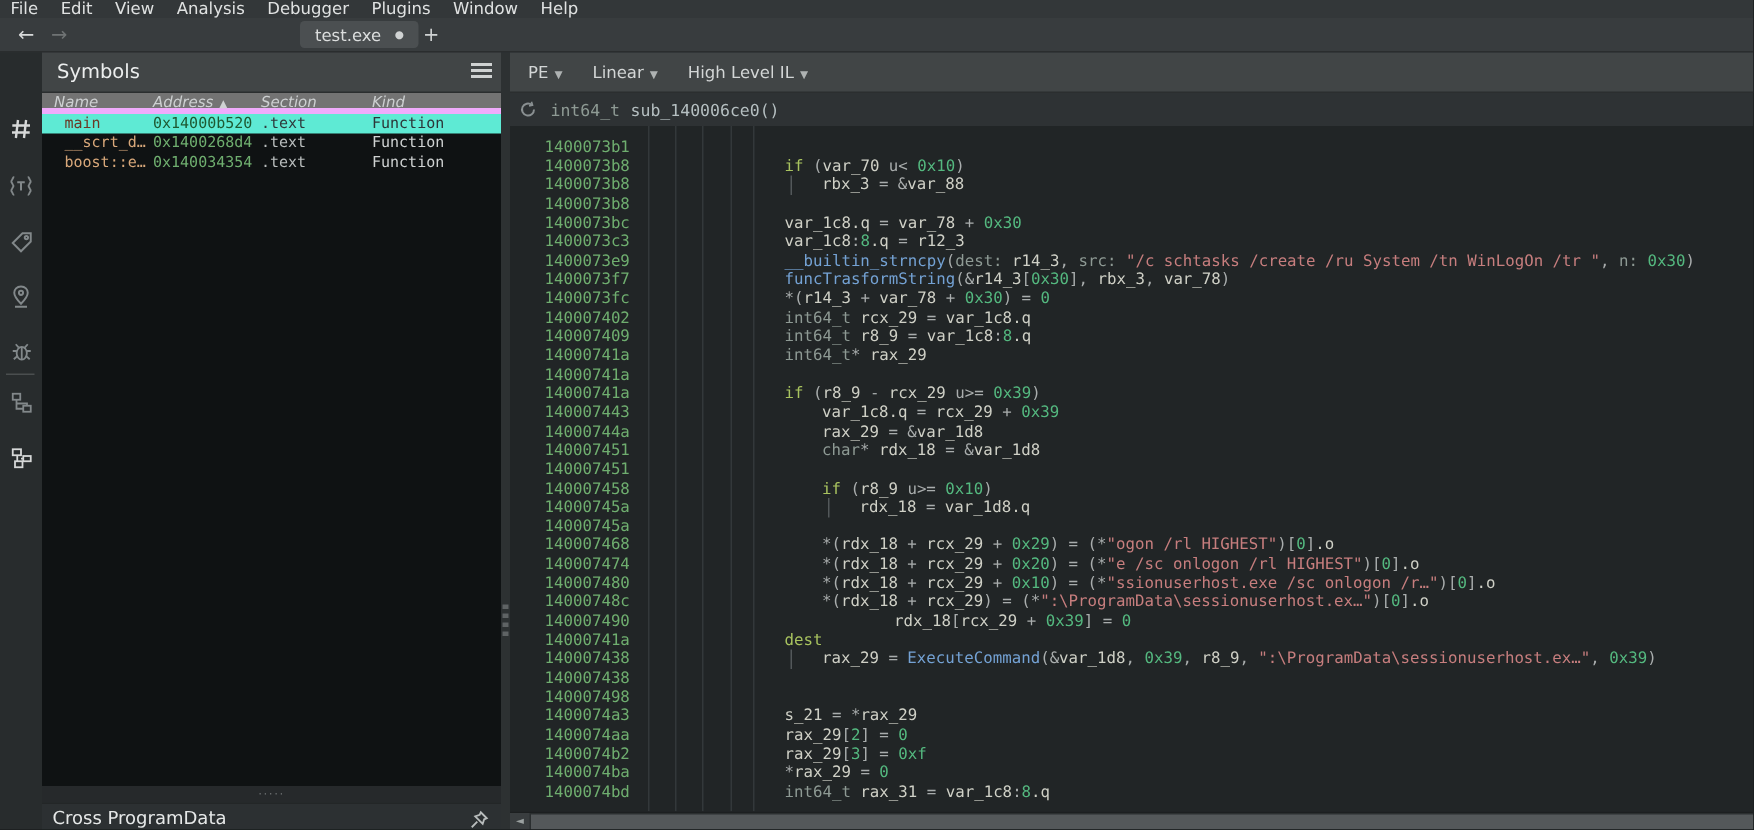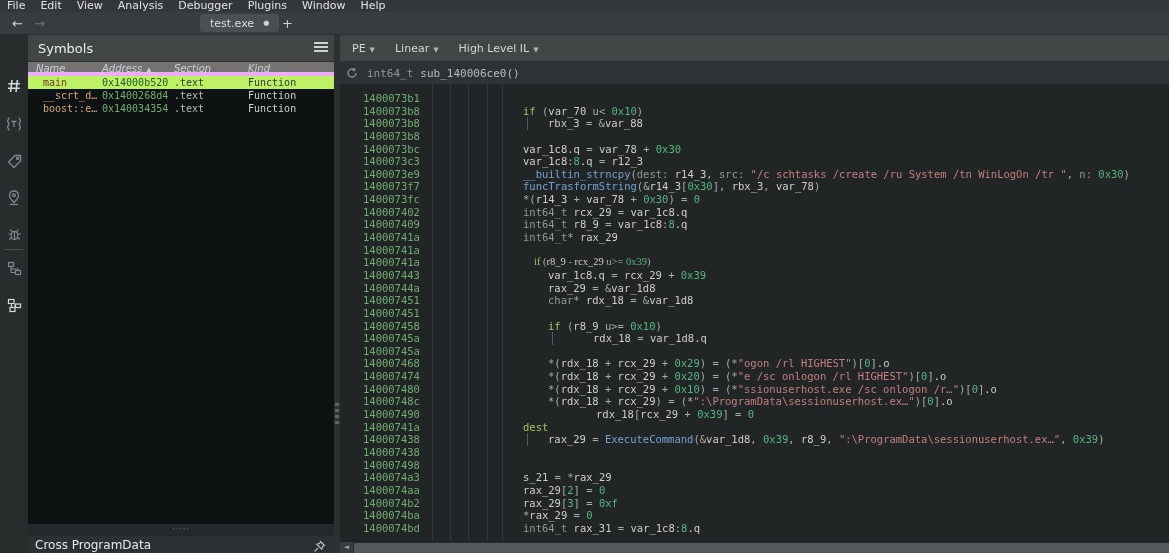--- a/index.html
+++ b/index.html
@@ -56,21 +56,21 @@
   .th { position:absolute; top:1px; }
   .th-name{left:8px} .th-addr{left:74px} .th-sec{left:146px} .th-kind{left:220px}
   .sort-ind { font-size:7px; margin-left:4px; color:#cfd2d2; }
 
   .listbox { position:absolute; top:41px; left:0; right:0; bottom:29px; background:#0f1213; }
   .srow { position:relative; height:13px; font-family:"DejaVu Sans Mono","Liberation Mono",monospace;
           font-size:10px; line-height:13px; }
   .srow span { position:absolute; white-space:pre; }
   .c-name{left:15px; color:#d7a77a} .c-addr{left:74px; color:#6fae6f}
   .c-sec{left:146px; color:#b9bdbd} .c-kind{left:220px; color:#ced1d1}
-  .srow.sel { background:#bef264; }
+  .srow.sel { background:#5eead4; }
   .srow.sel .c-name{color:#6b3a26} .srow.sel .c-addr{color:#1e5a32}
   .srow.sel .c-sec{color:#2f3a3c}  .srow.sel .c-kind{color:#2c3638}
 
   .panel-grip { position:absolute; bottom:18px; left:0; right:0; height:11px; background:#26292b;
                 display:flex; align-items:center; justify-content:center; }
   .panel-grip span { color:#6a6e6f; font-size:8px; letter-spacing:1px; line-height:6px; }
   .xref-bar { position:absolute; bottom:0; left:0; right:0; height:18px; background:#2c3032;
               border-top:1px solid #232627; }
   .xref-title { position:absolute; left:7px; top:2px; font-size:12px; color:#e6e8e8; }
   .xref-pin { position:absolute; right:8px; top:2px; color:#b9bdbd; }
@@ -273,27 +273,27 @@
         <div class="code-line"><span class="addr">1400073b8</span><span class="stmt" style="left: 183px;"></span></div>
         <div class="code-line"><span class="addr">1400073bc</span><span class="stmt" style="left: 183px;"><span class="tk-var">var_1c8</span><span class="tk-var">.q</span><span class="tk-op"> = </span><span class="tk-var">var_78</span><span class="tk-op"> + </span><span class="tk-num">0x30</span></span></div>
         <div class="code-line"><span class="addr">1400073c3</span><span class="stmt" style="left: 183px;"><span class="tk-var">var_1c8</span><span class="tk-op">:</span><span class="tk-num">8</span><span class="tk-var">.q</span><span class="tk-op"> = </span><span class="tk-var">r12_3</span></span></div>
         <div class="code-line"><span class="addr">1400073e9</span><span class="stmt" style="left: 183px;"><span class="tk-fn">__builtin_strncpy</span><span class="tk-op">(</span><span class="tk-ty">dest: </span><span class="tk-var">r14_3</span><span class="tk-op">, </span><span class="tk-ty">src: </span><span class="tk-str">"/c schtasks /create /ru System /tn WinLogOn /tr "</span><span class="tk-op">, </span><span class="tk-ty">n: </span><span class="tk-num">0x30</span><span class="tk-op">)</span></span></div>
         <div class="code-line"><span class="addr">1400073f7</span><span class="stmt" style="left: 183px;"><span class="tk-fn">funcTrasformString</span><span class="tk-op">(</span><span class="tk-op">&amp;</span><span class="tk-var">r14_3</span><span class="tk-op">[</span><span class="tk-num">0x30</span><span class="tk-op">]</span><span class="tk-op">, </span><span class="tk-var">rbx_3</span><span class="tk-op">, </span><span class="tk-var">var_78</span><span class="tk-op">)</span></span></div>
         <div class="code-line"><span class="addr">1400073fc</span><span class="stmt" style="left: 183px;"><span class="tk-op">*(</span><span class="tk-var">r14_3</span><span class="tk-op"> + </span><span class="tk-var">var_78</span><span class="tk-op"> + </span><span class="tk-num">0x30</span><span class="tk-op">) = </span><span class="tk-num">0</span></span></div>
         <div class="code-line"><span class="addr">140007402</span><span class="stmt" style="left: 183px;"><span class="tk-ty">int64_t </span><span class="tk-var">rcx_29</span><span class="tk-op"> = </span><span class="tk-var">var_1c8</span><span class="tk-var">.q</span></span></div>
         <div class="code-line"><span class="addr">140007409</span><span class="stmt" style="left: 183px;"><span class="tk-ty">int64_t </span><span class="tk-var">r8_9</span><span class="tk-op"> = </span><span class="tk-var">var_1c8</span><span class="tk-op">:</span><span class="tk-num">8</span><span class="tk-var">.q</span></span></div>
         <div class="code-line"><span class="addr">14000741a</span><span class="stmt" style="left: 183px;"><span class="tk-ty">int64_t</span><span class="tk-op">* </span><span class="tk-var">rax_29</span></span></div>
         <div class="code-line"><span class="addr">14000741a</span><span class="stmt" style="left: 183px;"></span></div>
-        <div class="code-line"><span class="addr">14000741a</span><span class="stmt" style="left: 194px; font-family: Liberation Serif, serif;"><span class="tk-kw">if</span><span class="tk-op"> (</span><span class="tk-var">r8_9</span><span class="tk-op"> - </span><span class="tk-var">rcx_29</span><span class="tk-op"> u&gt;= </span><span class="tk-num">0x39</span><span class="tk-op">)</span></span></div>
+        <div class="code-line"><span class="addr">14000741a</span><span class="stmt" style="left: 183px;"><span class="tk-kw">if</span><span class="tk-op"> (</span><span class="tk-var">r8_9</span><span class="tk-op"> - </span><span class="tk-var">rcx_29</span><span class="tk-op"> u&gt;= </span><span class="tk-num">0x39</span><span class="tk-op">)</span></span></div>
         <div class="code-line"><span class="addr">140007443</span><span class="stmt" style="left: 208px;"><span class="tk-var">var_1c8</span><span class="tk-var">.q</span><span class="tk-op"> = </span><span class="tk-var">rcx_29</span><span class="tk-op"> + </span><span class="tk-num">0x39</span></span></div>
         <div class="code-line"><span class="addr">14000744a</span><span class="stmt" style="left: 208px;"><span class="tk-var">rax_29</span><span class="tk-op"> = </span><span class="tk-op">&amp;</span><span class="tk-var">var_1d8</span></span></div>
         <div class="code-line"><span class="addr">140007451</span><span class="stmt" style="left: 208px;"><span class="tk-ty">char</span><span class="tk-op">* </span><span class="tk-var">rdx_18</span><span class="tk-op"> = </span><span class="tk-op">&amp;</span><span class="tk-var">var_1d8</span></span></div>
         <div class="code-line"><span class="addr">140007451</span><span class="stmt" style="left: 183px;"></span></div>
         <div class="code-line"><span class="addr">140007458</span><span class="stmt" style="left: 208px;"><span class="tk-kw">if</span><span class="tk-op"> (</span><span class="tk-var">r8_9</span><span class="tk-op"> u&gt;= </span><span class="tk-num">0x10</span><span class="tk-op">)</span></span></div>
-        <div class="code-line"><span class="addr">14000745a</span><span class="scope-guide" style="left: 212px;"></span><span class="stmt" style="left: 233px; margin-left: 20px;"><span class="tk-var">rdx_18</span><span class="tk-op"> = </span><span class="tk-var">var_1d8</span><span class="tk-var">.q</span></span></div>
+        <div class="code-line"><span class="addr">14000745a</span><span class="scope-guide" style="left: 212px;"></span><span class="stmt" style="left: 233px;"><span class="tk-var">rdx_18</span><span class="tk-op"> = </span><span class="tk-var">var_1d8</span><span class="tk-var">.q</span></span></div>
         <div class="code-line"><span class="addr">14000745a</span><span class="stmt" style="left: 183px;"></span></div>
         <div class="code-line"><span class="addr">140007468</span><span class="stmt" style="left: 208px;"><span class="tk-op">*(</span><span class="tk-var">rdx_18</span><span class="tk-op"> + </span><span class="tk-var">rcx_29</span><span class="tk-op"> + </span><span class="tk-num">0x29</span><span class="tk-op">) = (*</span><span class="tk-str">"ogon /rl HIGHEST"</span><span class="tk-op">)[</span><span class="tk-num">0</span><span class="tk-op">]</span><span class="tk-var">.o</span></span></div>
         <div class="code-line"><span class="addr">140007474</span><span class="stmt" style="left: 208px;"><span class="tk-op">*(</span><span class="tk-var">rdx_18</span><span class="tk-op"> + </span><span class="tk-var">rcx_29</span><span class="tk-op"> + </span><span class="tk-num">0x20</span><span class="tk-op">) = (*</span><span class="tk-str">"e /sc onlogon /rl HIGHEST"</span><span class="tk-op">)[</span><span class="tk-num">0</span><span class="tk-op">]</span><span class="tk-var">.o</span></span></div>
         <div class="code-line"><span class="addr">140007480</span><span class="stmt" style="left: 208px;"><span class="tk-op">*(</span><span class="tk-var">rdx_18</span><span class="tk-op"> + </span><span class="tk-var">rcx_29</span><span class="tk-op"> + </span><span class="tk-num">0x10</span><span class="tk-op">) = (*</span><span class="tk-str">"ssionuserhost.exe /sc onlogon /r…"</span><span class="tk-op">)[</span><span class="tk-num">0</span><span class="tk-op">]</span><span class="tk-var">.o</span></span></div>
         <div class="code-line"><span class="addr">14000748c</span><span class="stmt" style="left: 208px;"><span class="tk-op">*(</span><span class="tk-var">rdx_18</span><span class="tk-op"> + </span><span class="tk-var">rcx_29</span><span class="tk-op">) = (*</span><span class="tk-str">":\ProgramData\sessionuserhost.ex…"</span><span class="tk-op">)[</span><span class="tk-num">0</span><span class="tk-op">]</span><span class="tk-var">.o</span></span></div>
         <div class="code-line"><span class="addr">140007490</span><span class="stmt" style="left: 208px; margin-left: 48px;"><span class="tk-var">rdx_18</span><span class="tk-op">[</span><span class="tk-var">rcx_29</span><span class="tk-op"> + </span><span class="tk-num">0x39</span><span class="tk-op">] = </span><span class="tk-num">0</span></span></div>
         <div class="code-line"><span class="addr">14000741a</span><span class="stmt" style="left: 183px;"><span class="tk-kw">dest</span></span></div>
         <div class="code-line"><span class="addr">140007438</span><span class="scope-guide" style="left: 187px;"></span><span class="stmt" style="left: 208px;"><span class="tk-var">rax_29</span><span class="tk-op"> = </span><span class="tk-fn">ExecuteCommand</span><span class="tk-op">(</span><span class="tk-op">&amp;</span><span class="tk-var">var_1d8</span><span class="tk-op">, </span><span class="tk-num">0x39</span><span class="tk-op">, </span><span class="tk-var">r8_9</span><span class="tk-op">, </span><span class="tk-str">":\ProgramData\sessionuserhost.ex…"</span><span class="tk-op">, </span><span class="tk-num">0x39</span><span class="tk-op">)</span></span></div>
         <div class="code-line"><span class="addr">140007438</span><span class="stmt" style="left: 183px;"></span></div>
         <div class="code-line"><span class="addr">140007498</span></div>

